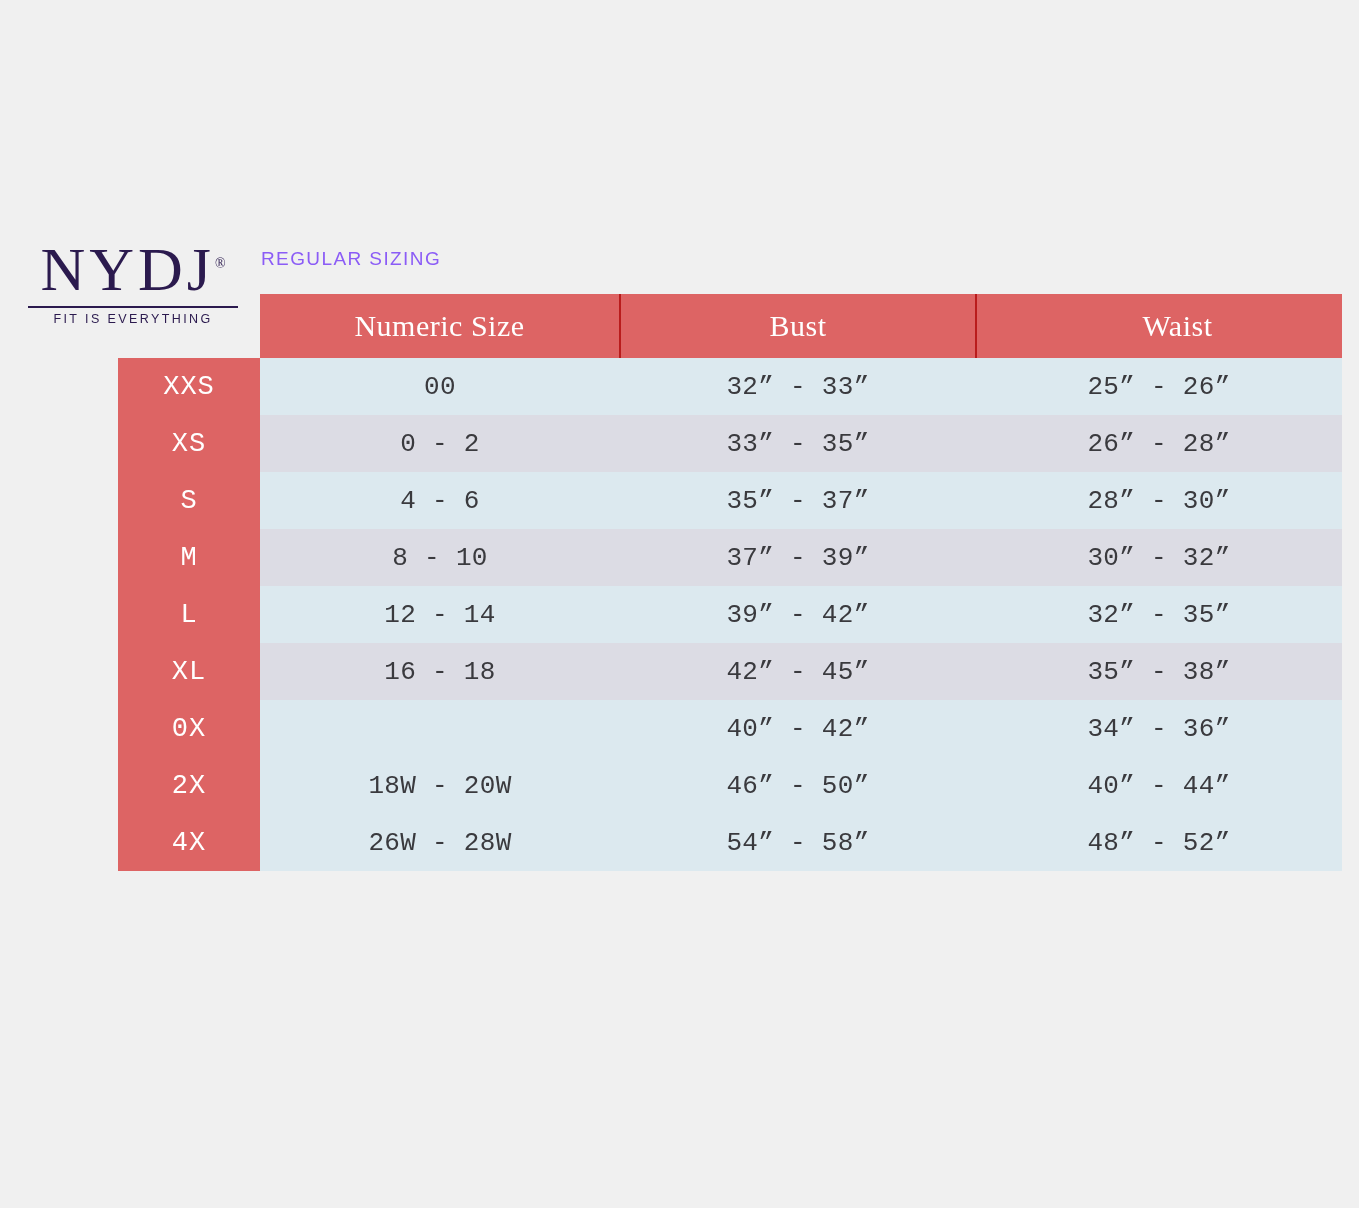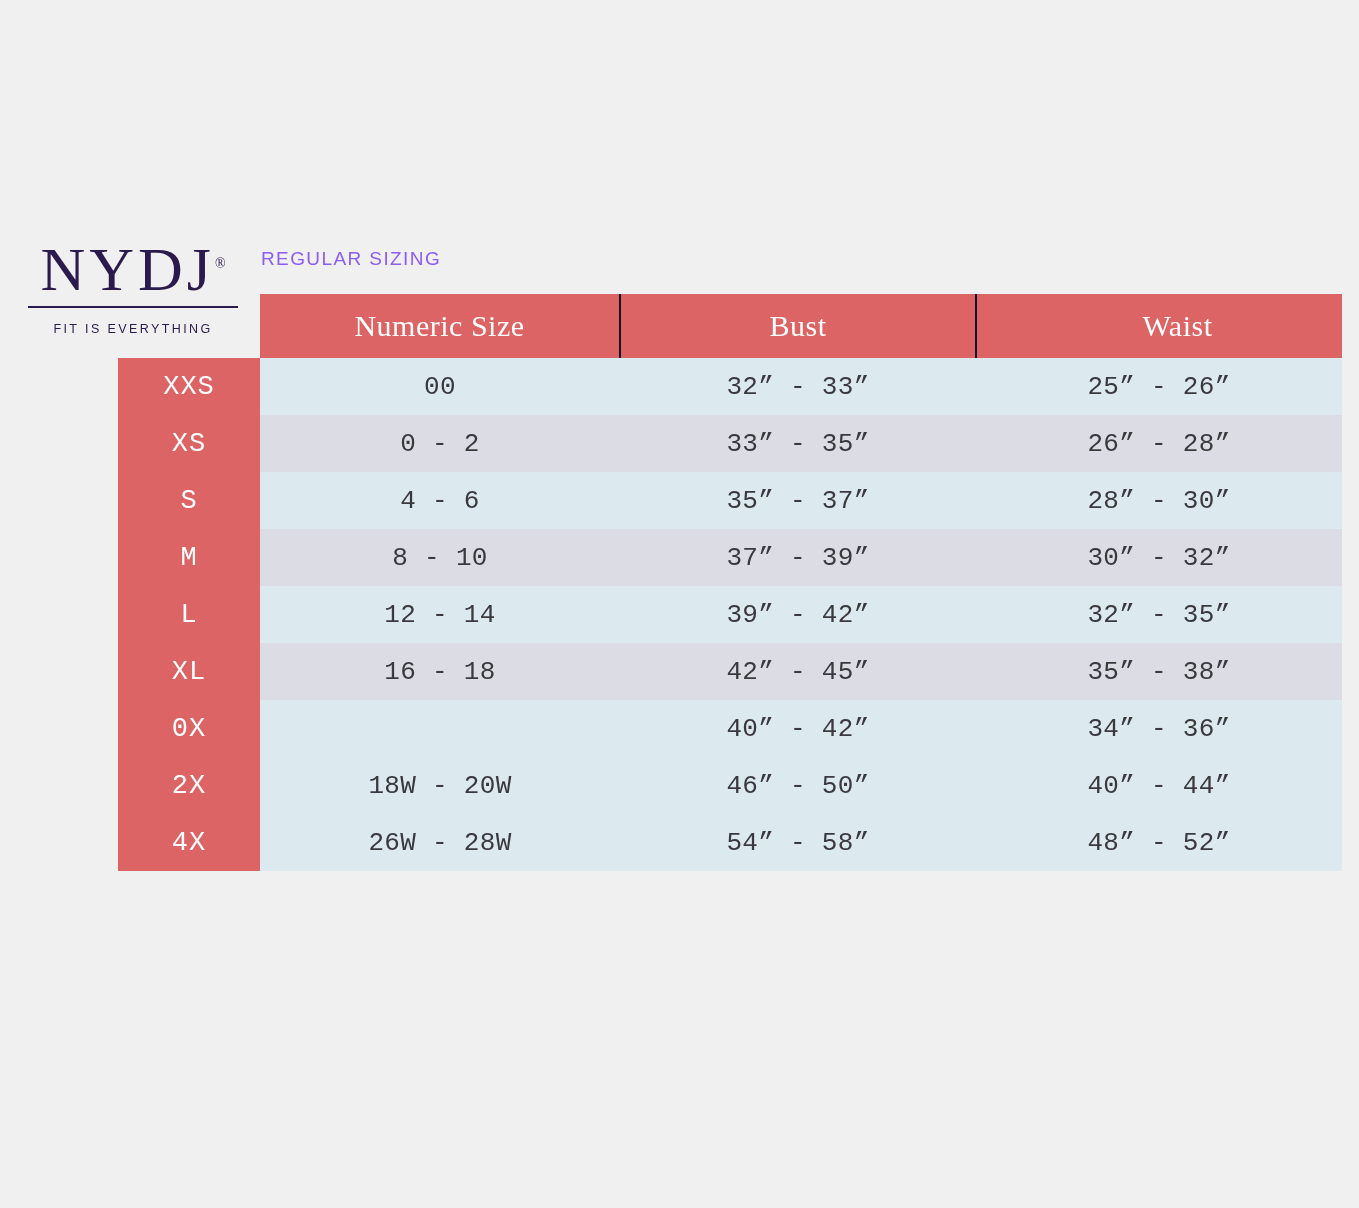--- a/index.html
+++ b/index.html
@@ -46,21 +46,21 @@
     width: 210px;
     height: 2px;
     background: #2b1a4e;
     margin: 6px auto 0 auto;
   }
   .logo-tag {
     font-family: "Liberation Sans", sans-serif;
     font-size: 12.5px;
     letter-spacing: 2.4px;
     color: #2b1a4e;
-    margin-top: 14px;
+    margin-top: 4px;
     font-weight: 400;
   }
 
   
   .section-title {
     position: absolute;
     left: 261px;
     top: 248px;
     font-size: 19px;
     font-weight: normal;
@@ -87,21 +87,21 @@
   table.sizing col.c-waist { width: 366px; }
 
   thead th {
     background: #dd6464;
     color: #ffffff;
     font-family: "Liberation Serif", serif;
     font-weight: 400;
     font-size: 30px;
     height: 62px;
     text-align: center;
-    border-right: 2px solid #0f172a;
+    border-right: 2px solid #b91c1c;
     letter-spacing: 0.5px;
   }
   thead th.blank {
     background: transparent;
     border-right: none;
   }
   thead th:last-child { border-right: none; padding-left: 37px; }
 
   tbody td {
     text-align: center;

